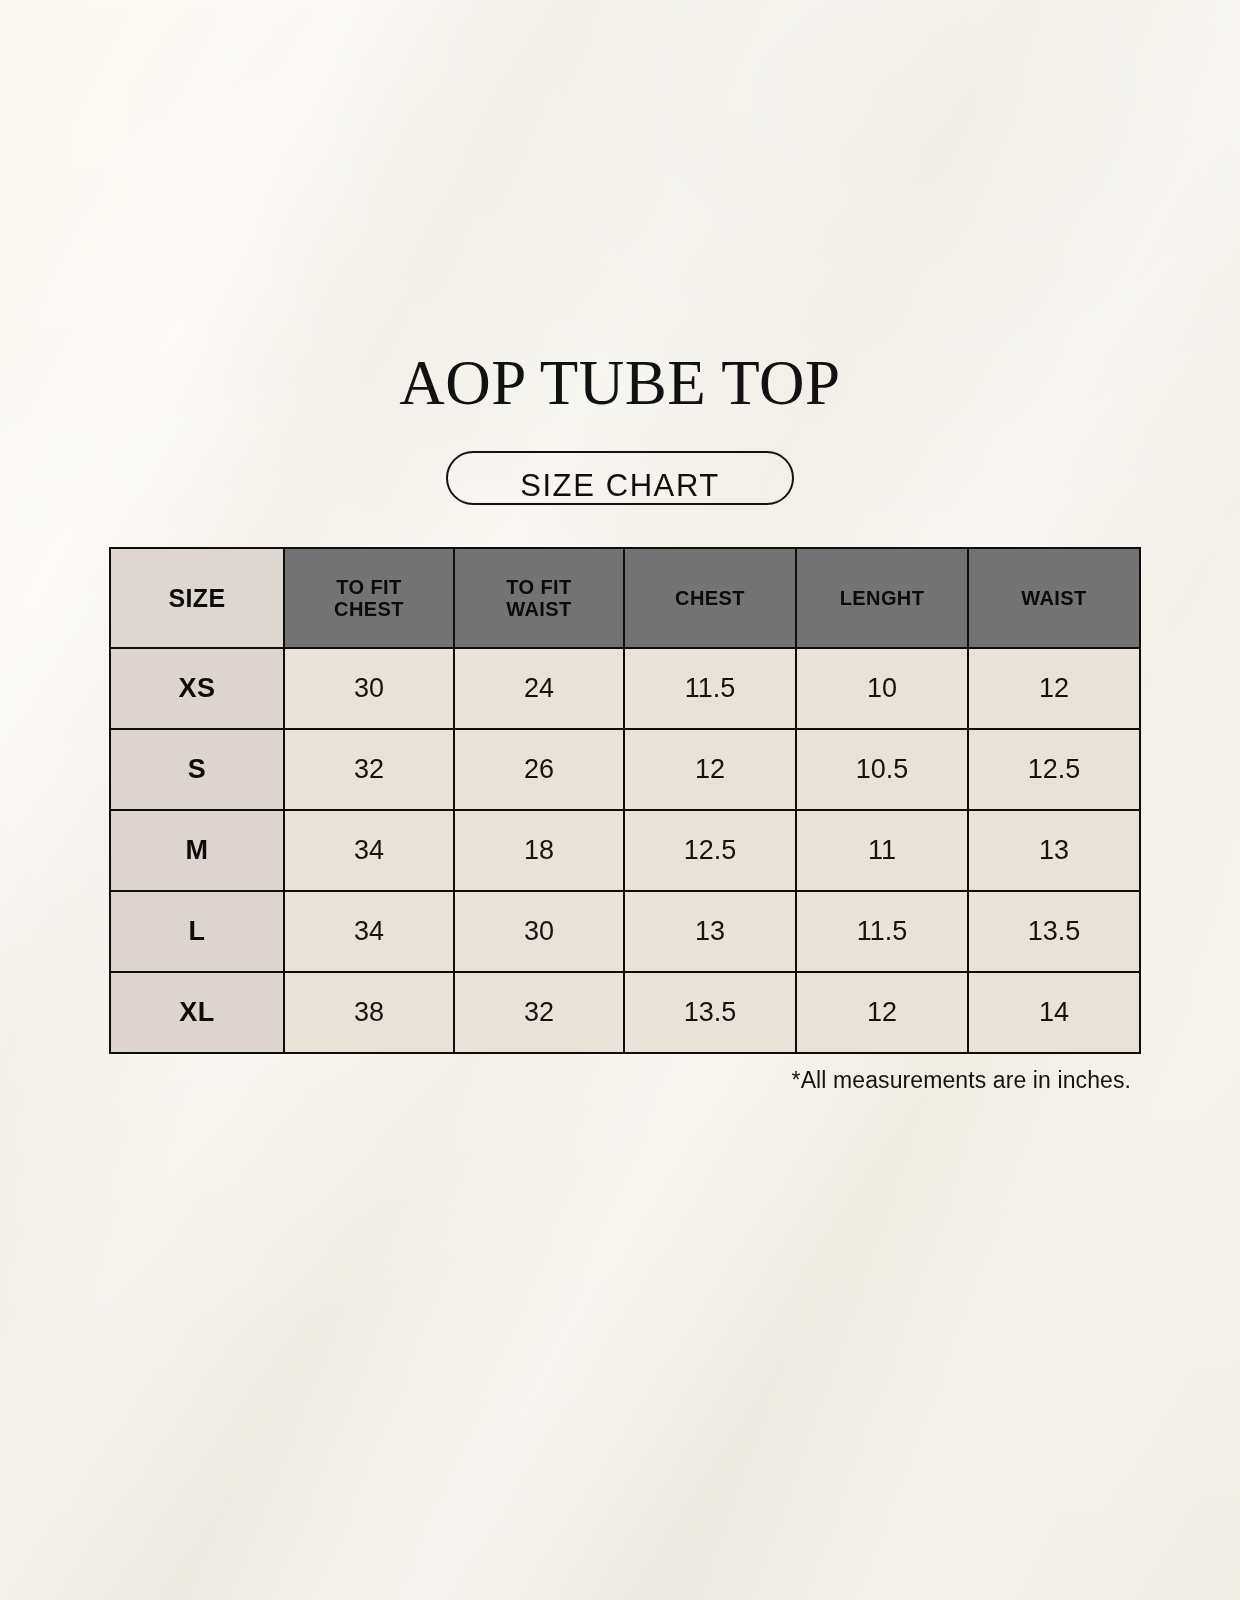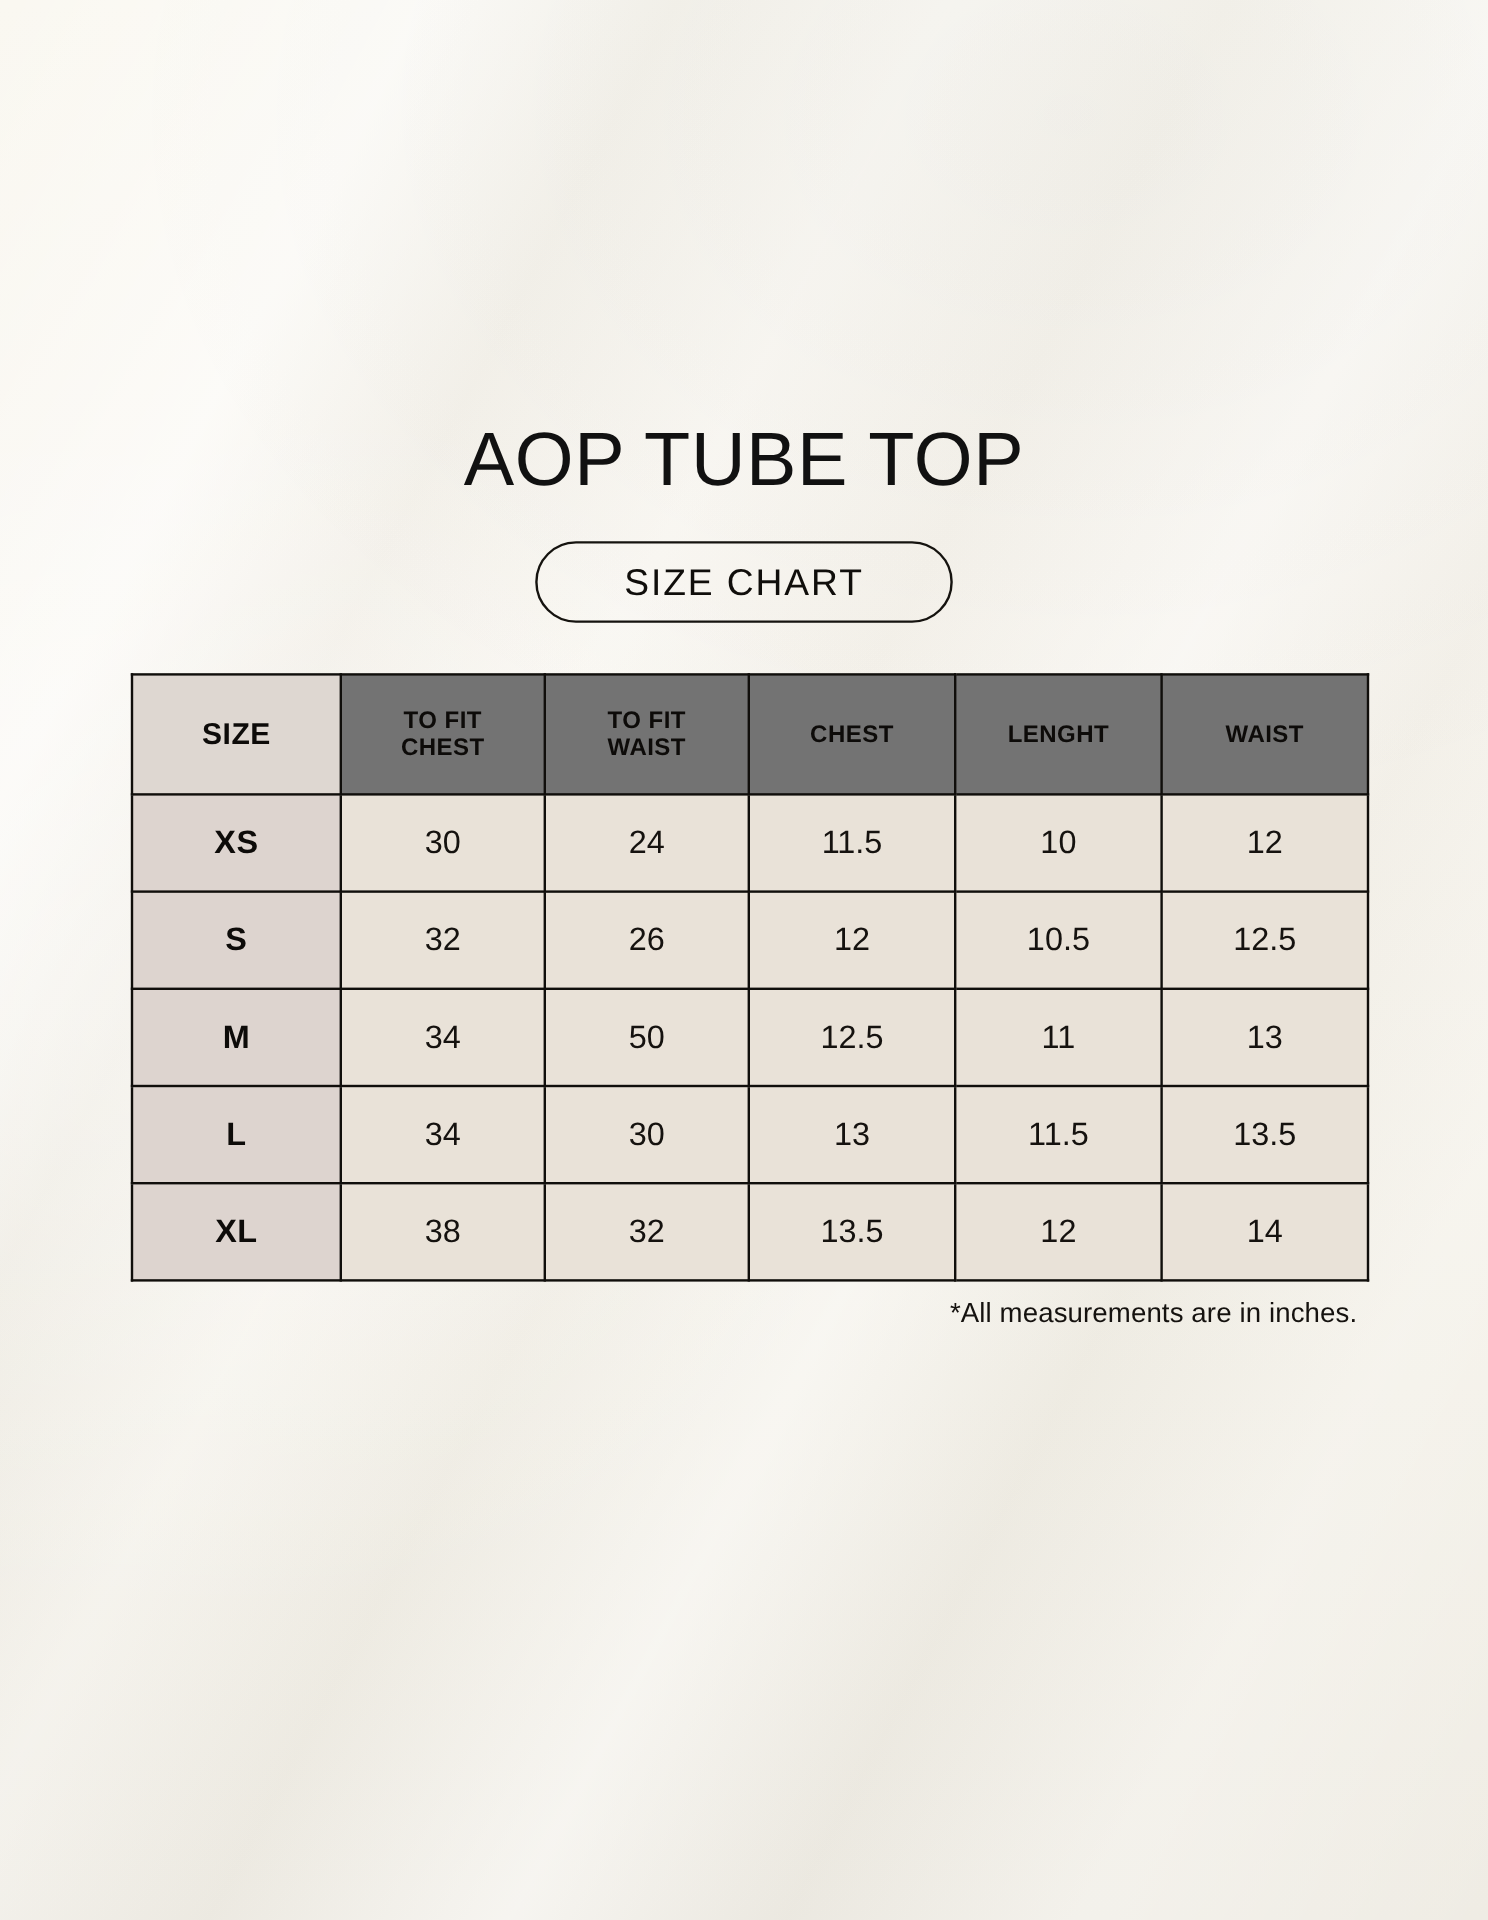--- a/index.html
+++ b/index.html
@@ -52,28 +52,29 @@
   }
 
   
   .title {
     text-align:center;
     font-size:63px;
     font-weight:400;
     letter-spacing:0.5px;
     line-height:1;
     color:#111;
+    font-family:Liberation Serif, serif;
   }
 
   
   .pill-wrap { display:flex; justify-content:center; margin-top:36px; }
   .pill {
     border:2.5px solid #15130f;
     border-radius:48px;
-    padding:17px 72px 16px;
+    padding:17px 72px 2px;
     font-size:31px;
     font-weight:500;
     letter-spacing:1.6px;
     line-height:1;
     color:#100e0b;
     background:transparent;
   }
 
   
   .table-wrap {
@@ -194,21 +195,21 @@
           <td class="size-cell">S</td>
           <td class="val">32</td>
           <td class="val">26</td>
           <td class="val">12</td>
           <td class="val">10.5</td>
           <td class="val">12.5</td>
         </tr>
         <tr>
           <td class="size-cell">M</td>
           <td class="val">34</td>
-          <td class="val">50</td>
+          <td class="val">18</td>
           <td class="val">12.5</td>
           <td class="val">11</td>
           <td class="val">13</td>
         </tr>
         <tr>
           <td class="size-cell">L</td>
           <td class="val">34</td>
           <td class="val">30</td>
           <td class="val">13</td>
           <td class="val">11.5</td>

